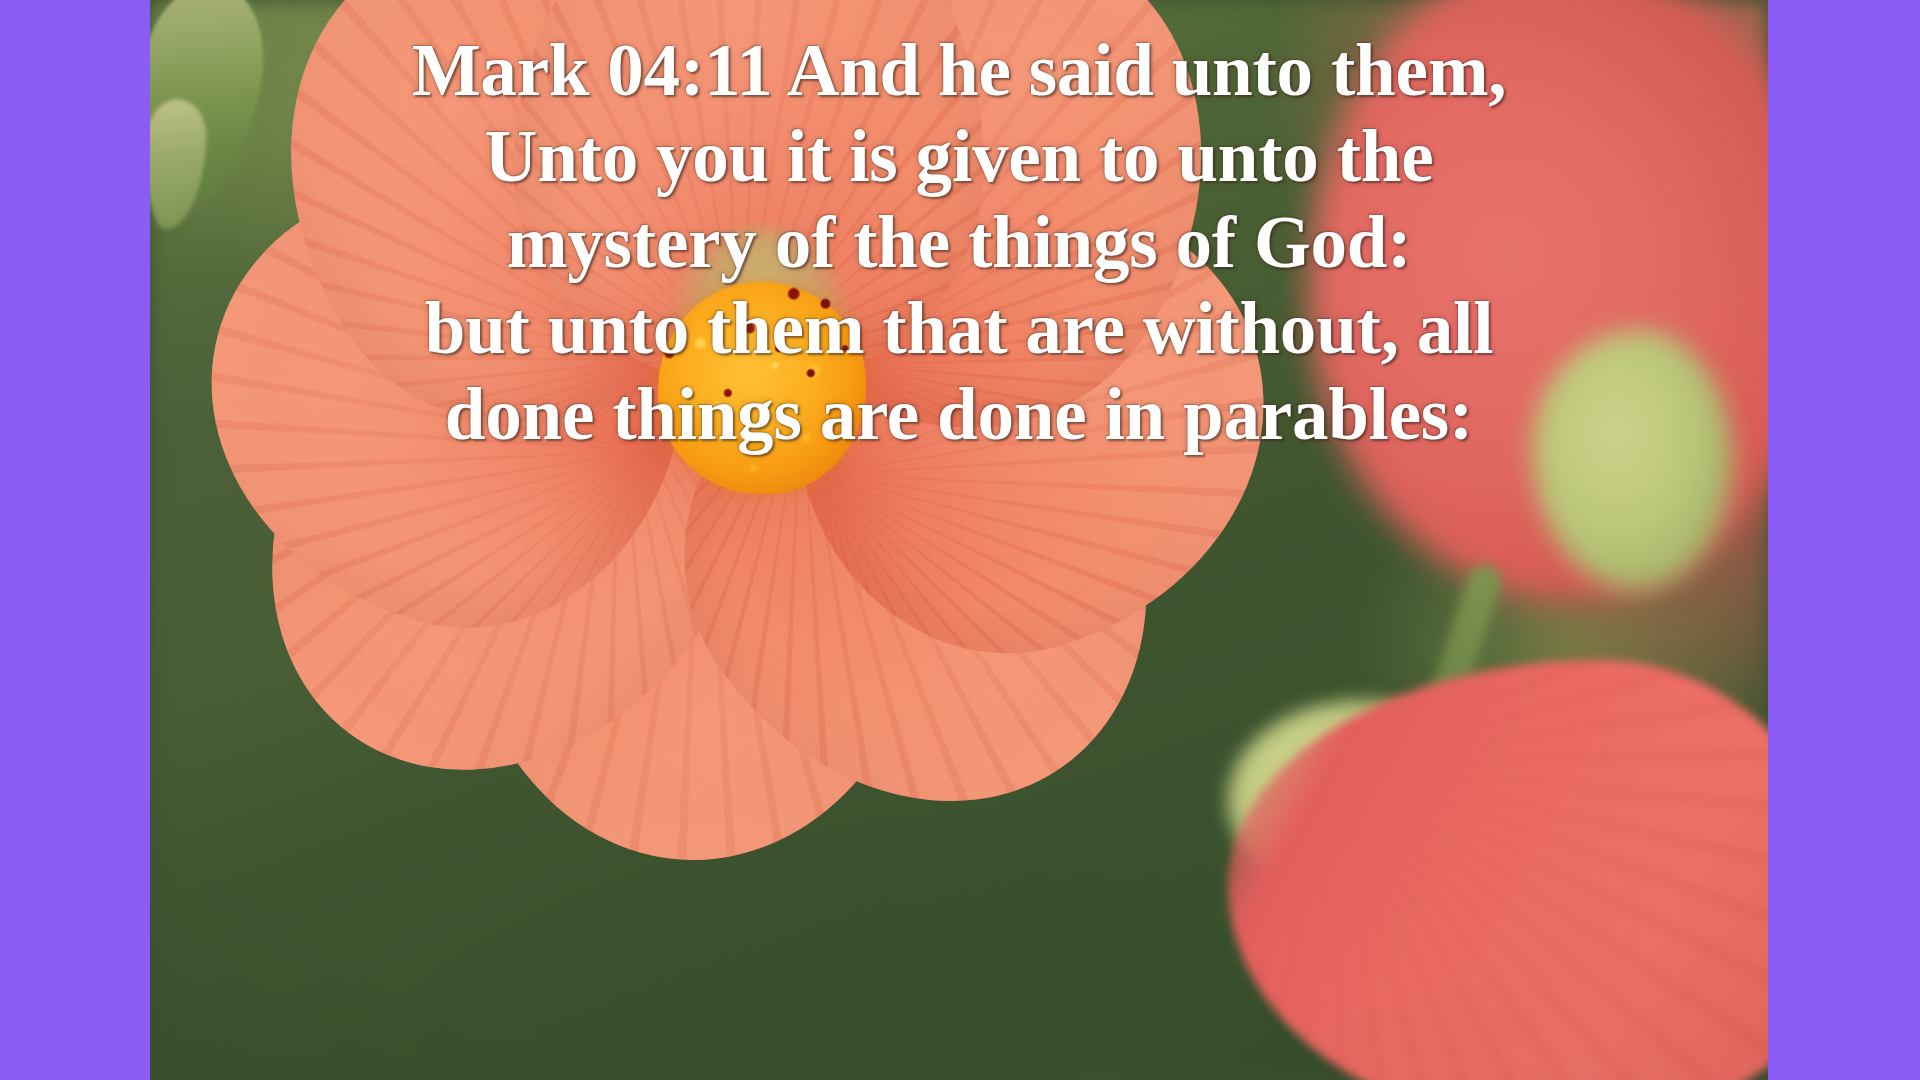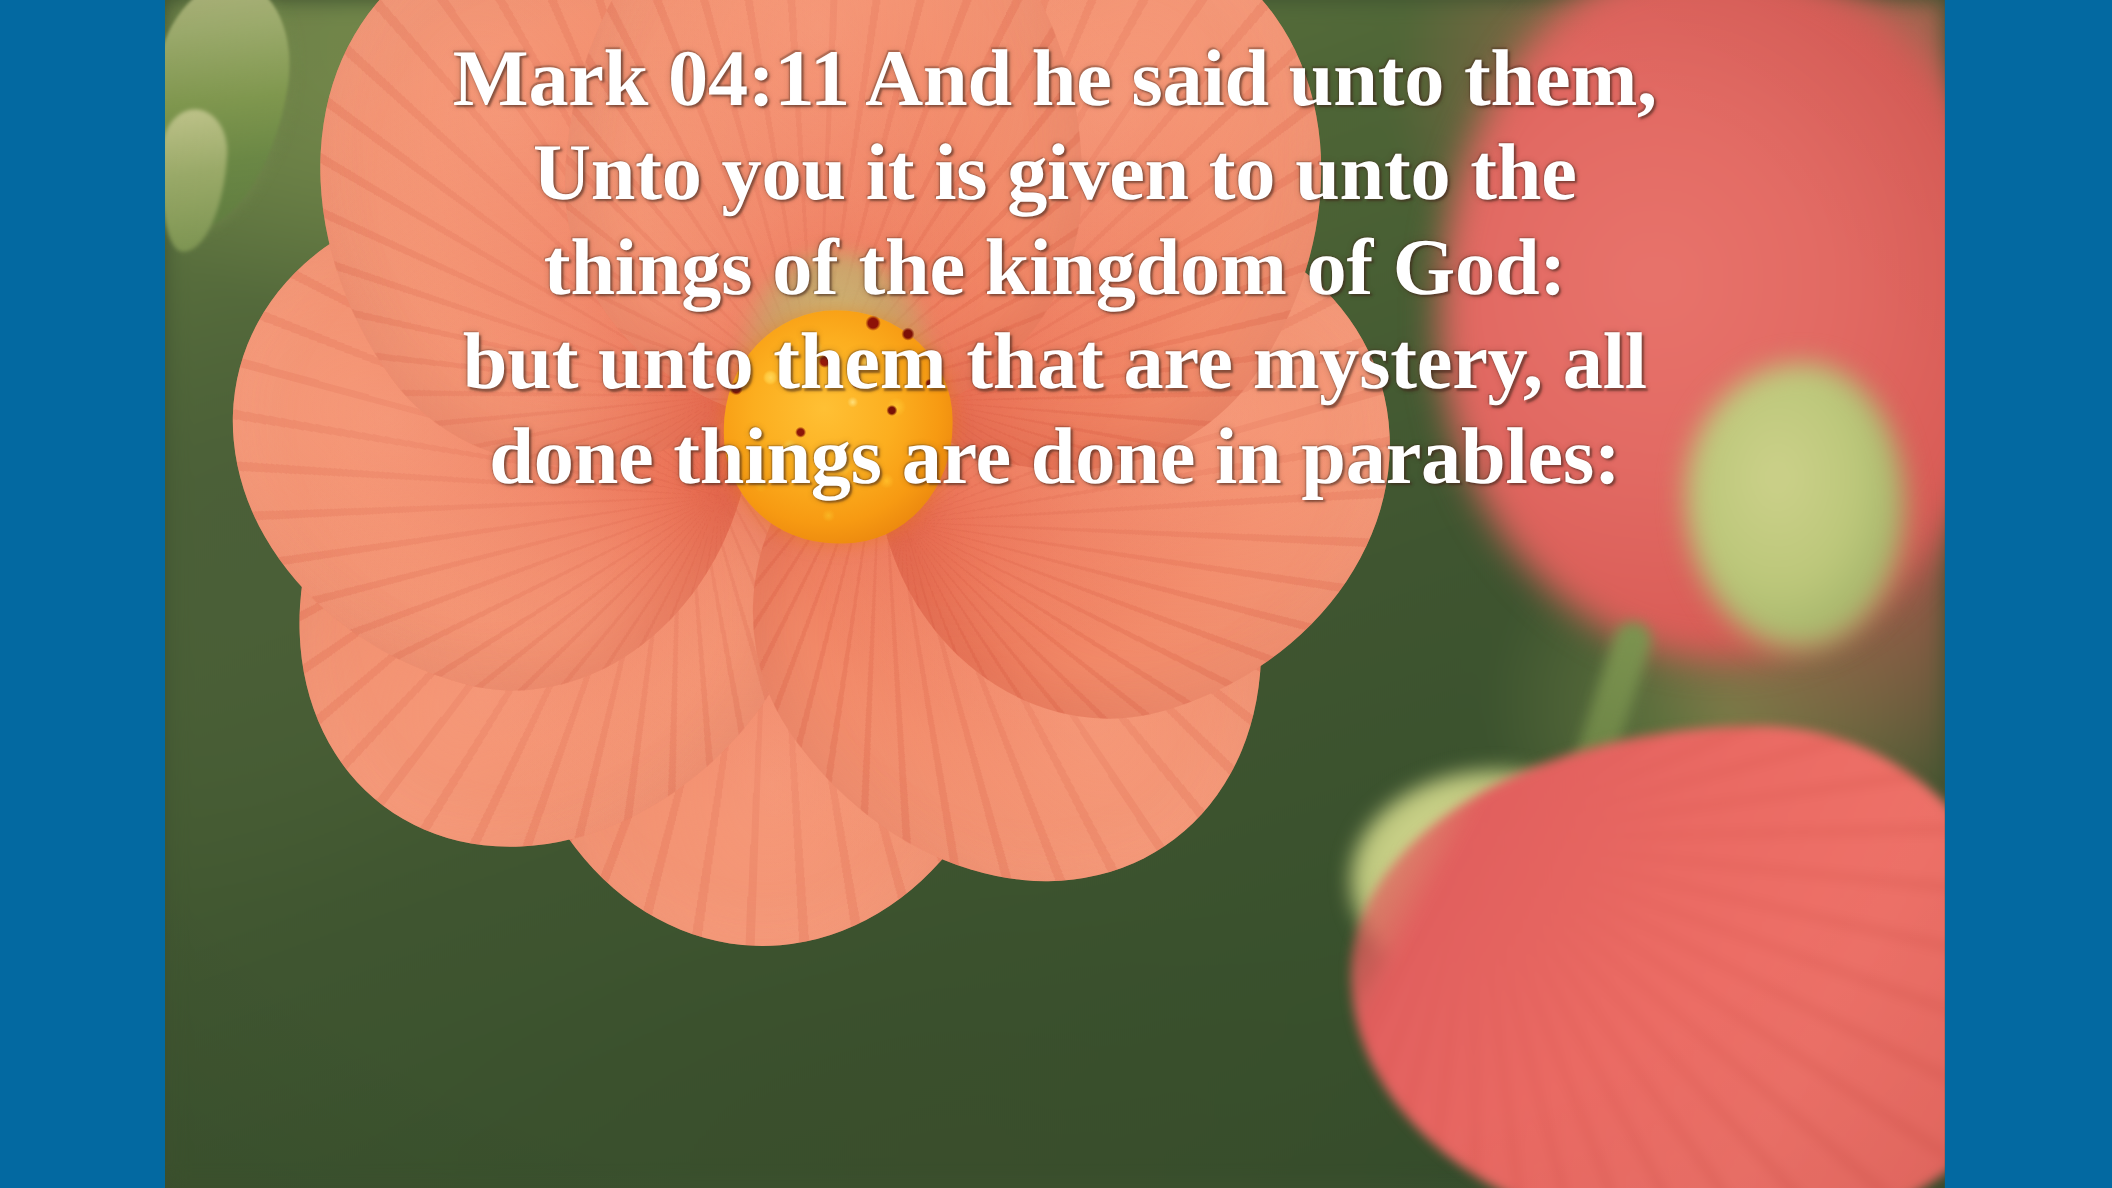--- a/index.html
+++ b/index.html
@@ -12,21 +12,21 @@
     height: 1080px;
     overflow: hidden;
     font-family: "Liberation Serif", "DejaVu Serif", serif;
   }
 
   
   .slide {
     position: relative;
     width: 1920px;
     height: 1080px;
-    background: #0369a1;
+    background: #8b5cf6;
   }
 
   
   .photo {
     position: absolute;
     left: 150px;
     top: 0px;
     width: 1618px;
     height: 1080px;
     overflow: hidden;
@@ -315,18 +315,18 @@
         <div class="anther-dots"></div>
       </div>
     </div>
 
     <div class="photo-vignette"></div>
   </div>
 
   <div class="verse">
     <span class="verse-line">Mark 04:11 And he said unto them,</span>
     <span class="verse-line">Unto you it is given to unto the</span>
-    <span class="verse-line">things of the kingdom of God:</span>
-    <span class="verse-line">but unto them that are mystery, all</span>
+    <span class="verse-line">mystery of the things of God:</span>
+    <span class="verse-line">but unto them that are without, all</span>
     <span class="verse-line">done things are done in parables:</span>
   </div>
 
 </div>
 
 </body></html>

